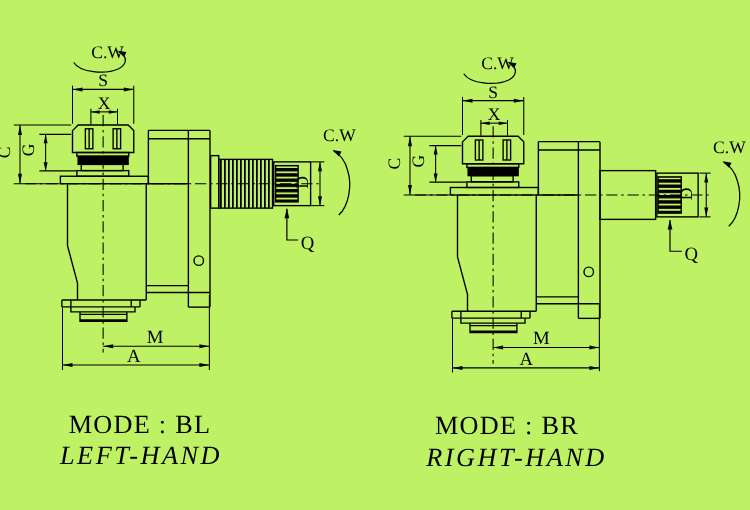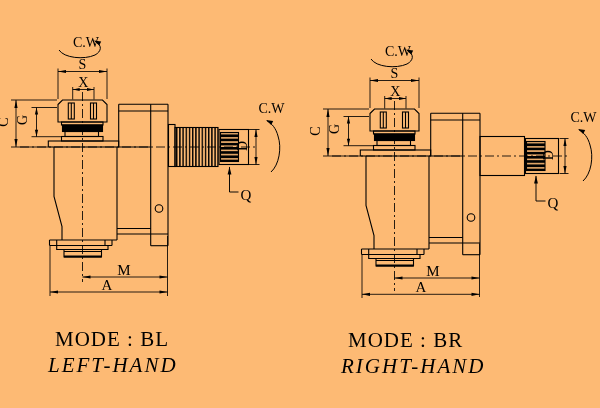--- a/index.html
+++ b/index.html
@@ -1,21 +1,21 @@
 <!DOCTYPE html>
 <html><head>
 <meta charset="utf-8">
 <style>
   html,body{margin:0;padding:0;}
   body{
     width:600px;height:408px;background:#ffffff;
     font-family:"Liberation Serif","DejaVu Serif",serif;
     overflow:hidden;
   }
-  #stage{position:relative;width:600px;height:408px;background:#fdba74;}
+  #stage{position:relative;width:600px;height:408px;background:#bef264;}
   svg text{fill:#000;}
   .dimtxt{font-size:14px;}
   .qtxt{font-size:15px;}
   .matxt{font-size:15px;}
   .cwtxt{font-size:14px;}
   .modetxt{font-size:21px;letter-spacing:1px;}
   .handtxt{font-size:21px;font-style:italic;letter-spacing:2px;}
 </style>
 </head>
 <body>

